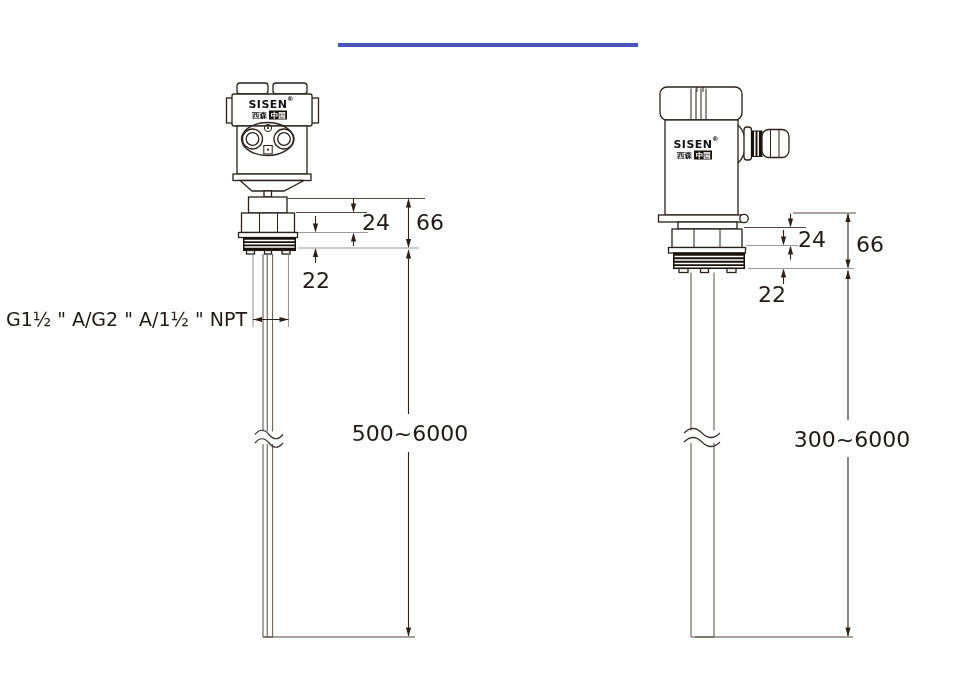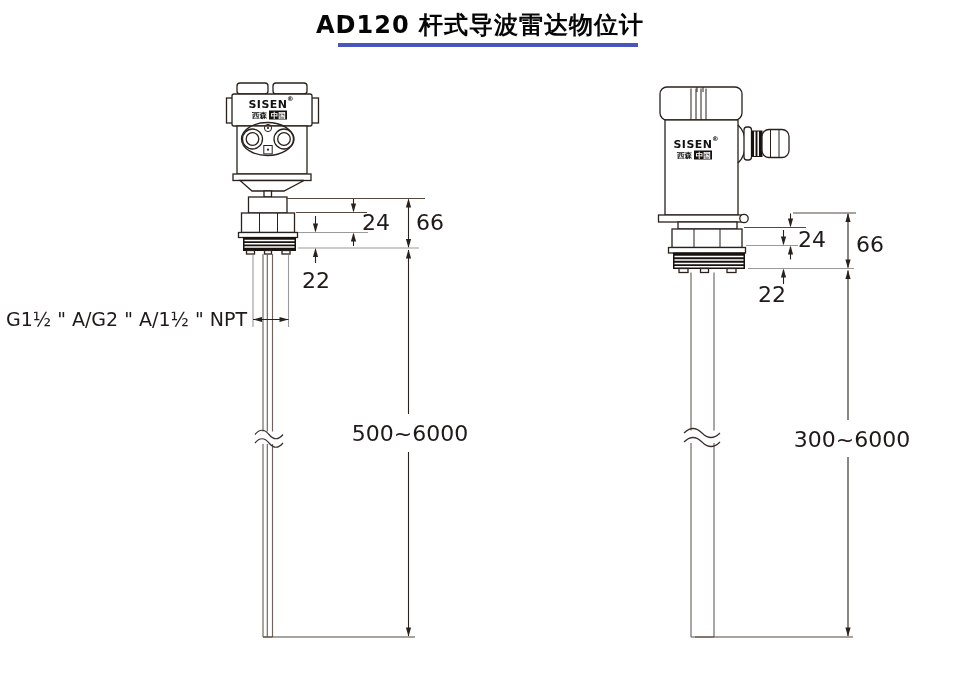--- a/index.html
+++ b/index.html
@@ -25,21 +25,20 @@
   .lbltxt{font-size:19px;fill:#1f1a17;}
   .brandtxt{font-size:11px;font-weight:bold;fill:#121212;letter-spacing:.5px;}
   .regtxt{font-size:6.5px;font-weight:bold;fill:#121212;}
   .subtxt{font-size:7.5px;font-weight:bold;fill:#121212;}
   .subinv{fill:#ffffff;}
 </style>
 </head>
 <body>
 
 <div class="stage">
-  <h1 class="title">AD120 杆式导波雷达物位计</h1>
   <div class="title-underline"></div>
 
   <svg class="drawing" width="960" height="678" viewBox="0 0 960 678">
 
     <g>
       <g>
         <rect class="ol" x="237" y="83" width="31" height="11" rx="3"></rect>
         <rect class="ol" x="273" y="83" width="34" height="11" rx="3"></rect>
         <rect class="ol" x="226.5" y="98" width="7" height="25"></rect>
         <rect class="ol" x="311.5" y="98" width="7" height="25"></rect>

